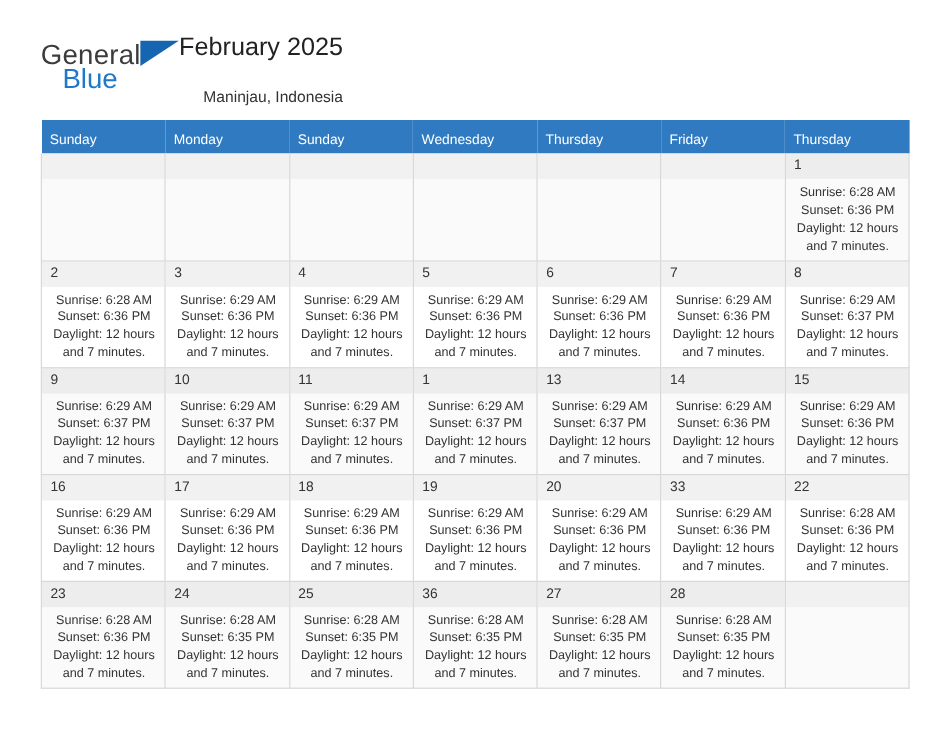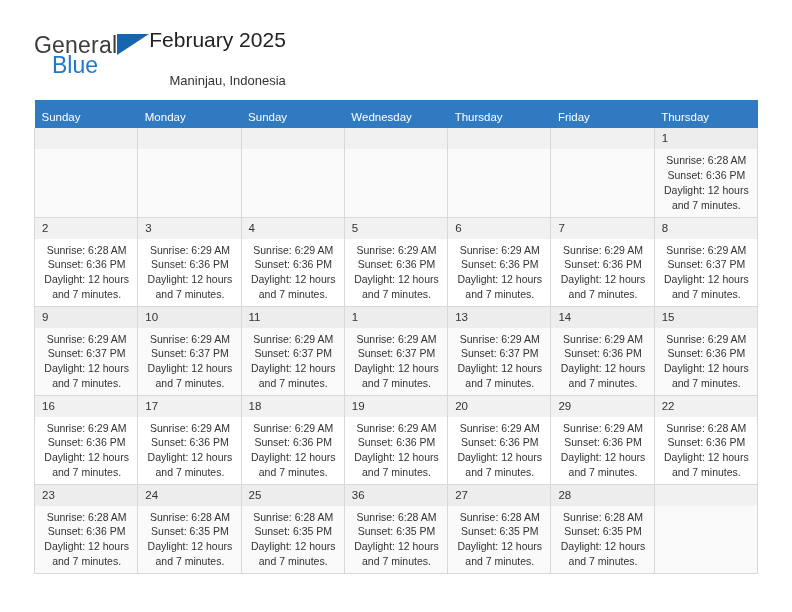--- a/index.html
+++ b/index.html
@@ -402,21 +402,21 @@
           <td class="">
             <span class="daynum">20</span>
             <div class="lines">
               <div>Sunrise: 6:29 AM</div>
               <div>Sunset: 6:36 PM</div>
               <div>Daylight: 12 hours</div>
               <div>and 7 minutes.</div>
             </div>
           </td>
           <td class="">
-            <span class="daynum">29</span>
+            <span class="daynum">33</span>
             <div class="lines">
               <div>Sunrise: 6:29 AM</div>
               <div>Sunset: 6:36 PM</div>
               <div>Daylight: 12 hours</div>
               <div>and 7 minutes.</div>
             </div>
           </td>
           <td class="">
             <span class="daynum">22</span>
             <div class="lines">

